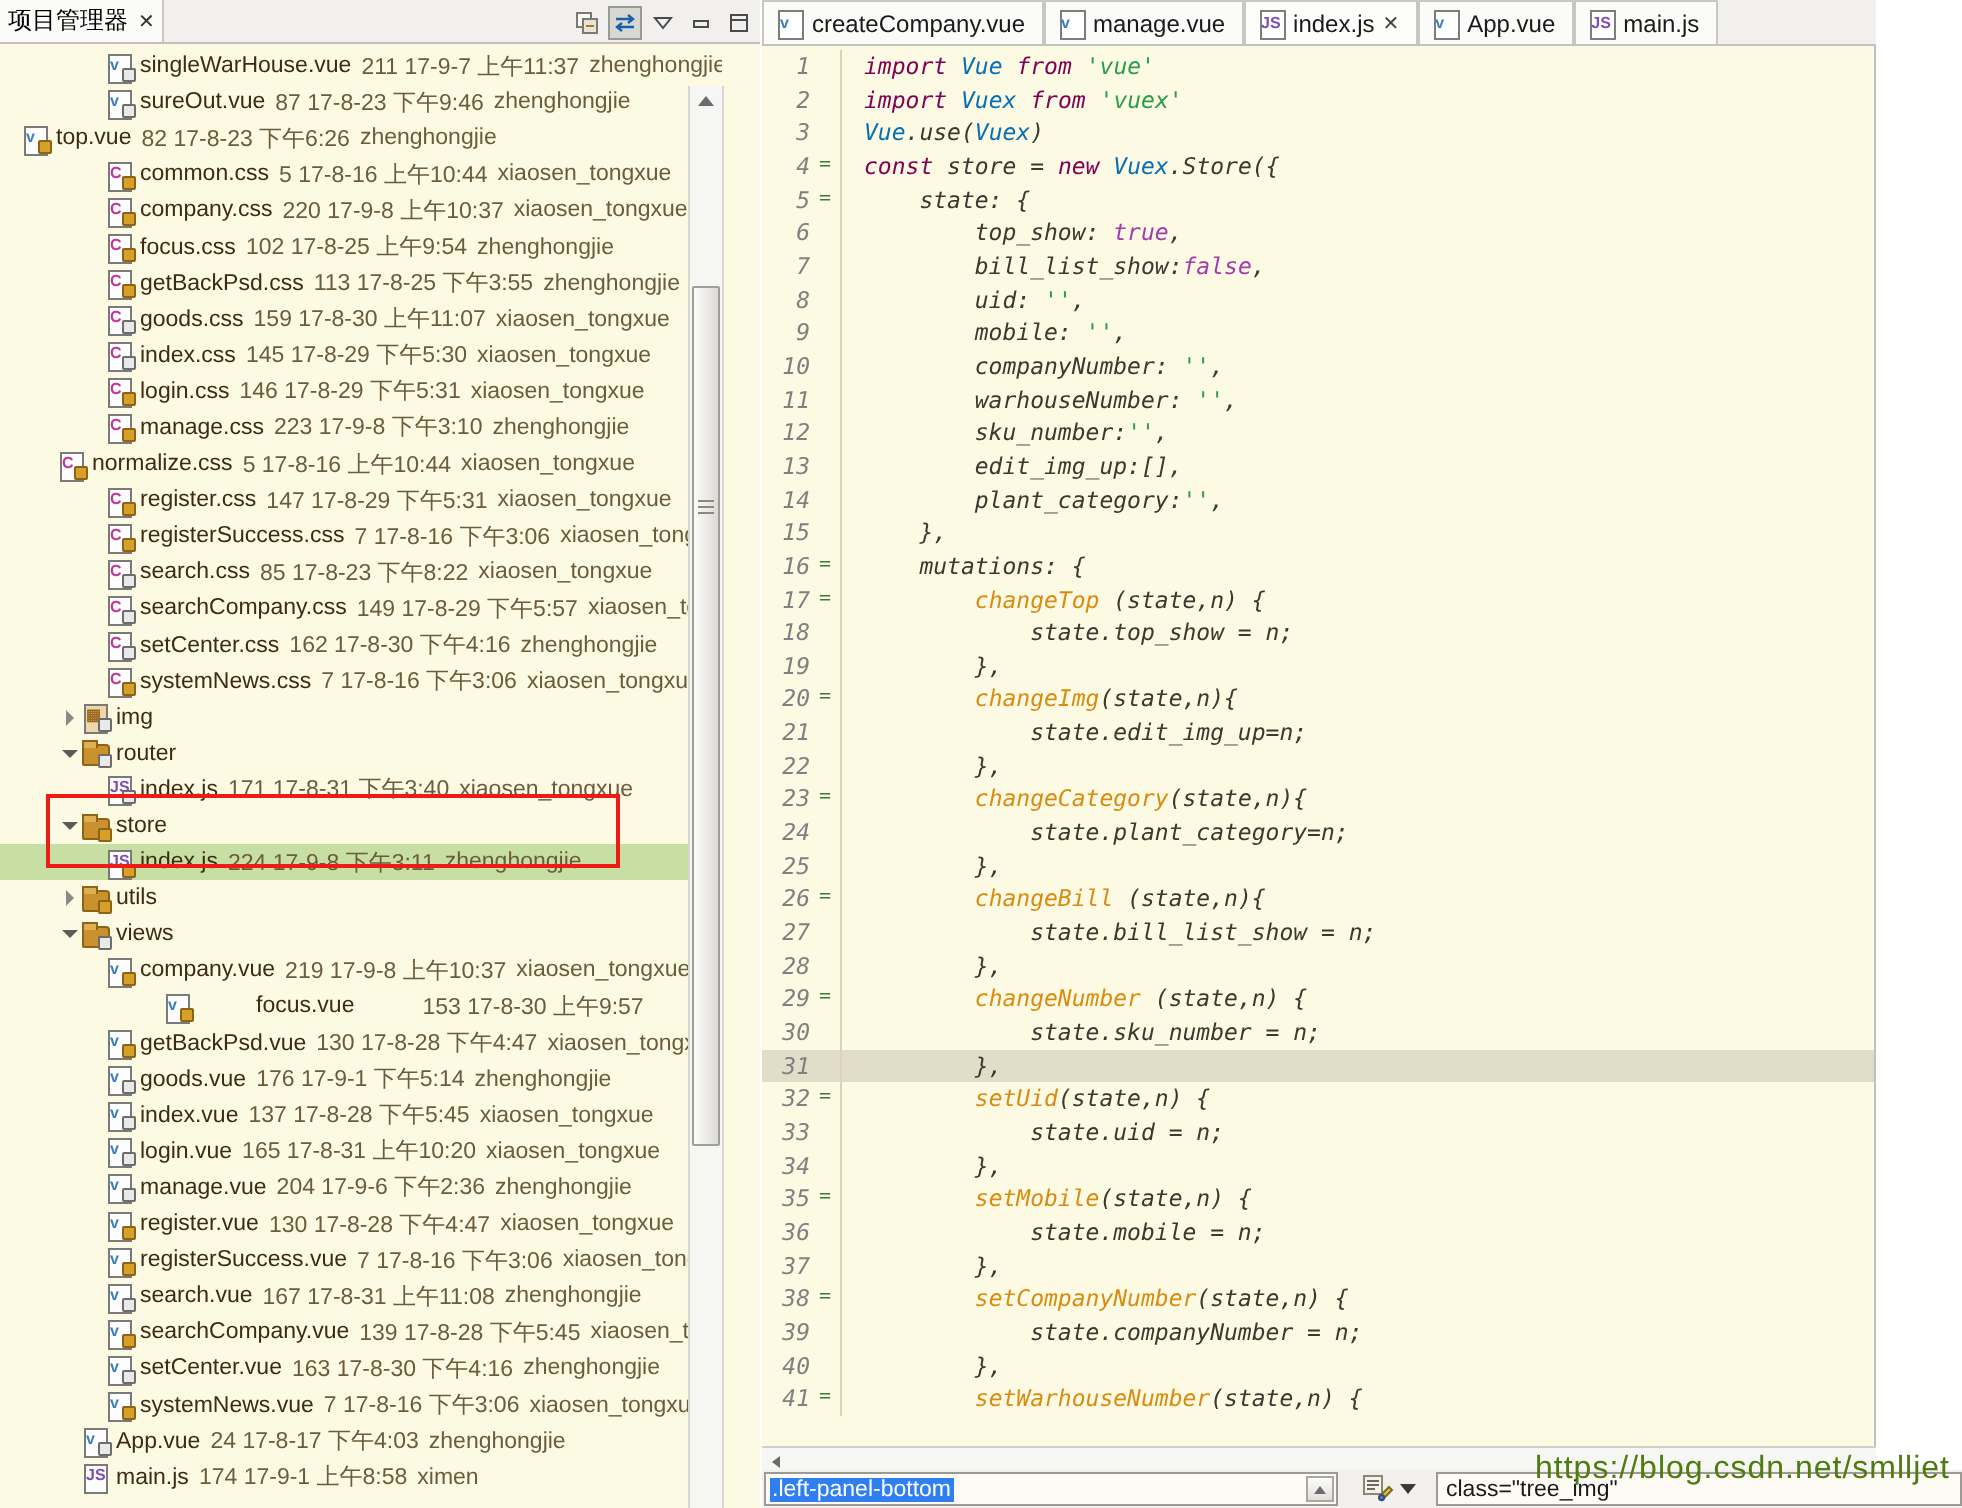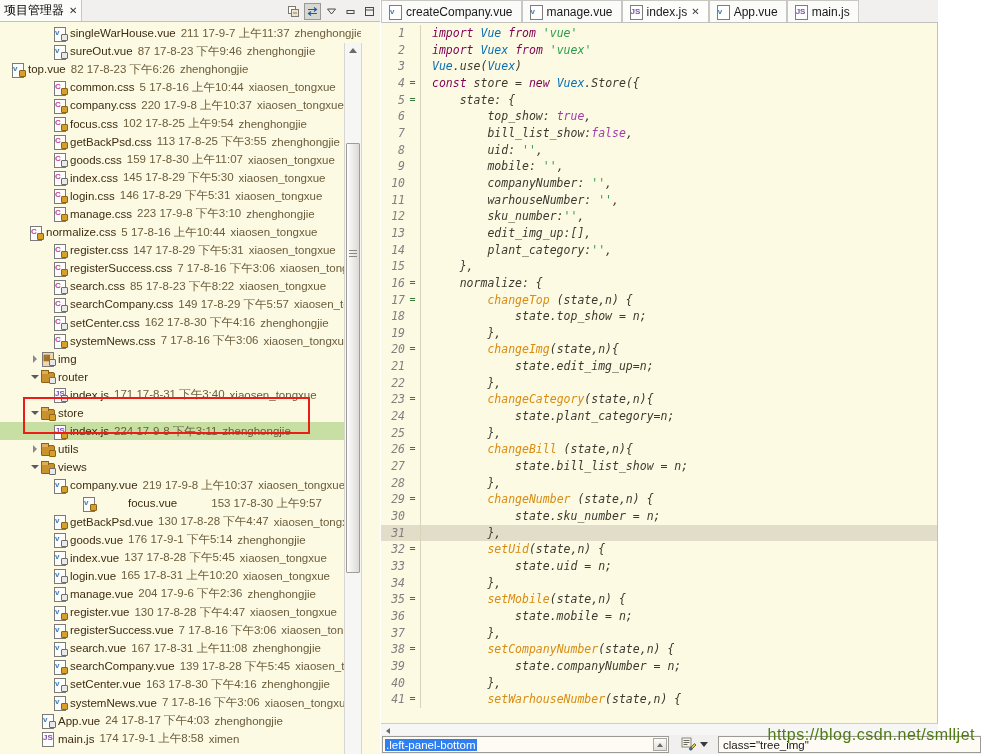--- a/index.html
+++ b/index.html
@@ -906,21 +906,21 @@
           <div class="cline"><span class="ln">6</span><span class="fold"></span><span class="sep"></span><span class="src">        top_show: <span class="bool">true</span>,</span></div>
           <div class="cline"><span class="ln">7</span><span class="fold"></span><span class="sep"></span><span class="src">        bill_list_show:<span class="bool">false</span>,</span></div>
           <div class="cline"><span class="ln">8</span><span class="fold"></span><span class="sep"></span><span class="src">        uid: <span class="str">''</span>,</span></div>
           <div class="cline"><span class="ln">9</span><span class="fold"></span><span class="sep"></span><span class="src">        mobile: <span class="str">''</span>,</span></div>
           <div class="cline"><span class="ln">10</span><span class="fold"></span><span class="sep"></span><span class="src">        companyNumber: <span class="str">''</span>,</span></div>
           <div class="cline"><span class="ln">11</span><span class="fold"></span><span class="sep"></span><span class="src">        warhouseNumber: <span class="str">''</span>,</span></div>
           <div class="cline"><span class="ln">12</span><span class="fold"></span><span class="sep"></span><span class="src">        sku_number:<span class="str">''</span>,</span></div>
           <div class="cline"><span class="ln">13</span><span class="fold"></span><span class="sep"></span><span class="src">        edit_img_up:[],</span></div>
           <div class="cline"><span class="ln">14</span><span class="fold"></span><span class="sep"></span><span class="src">        plant_category:<span class="str">''</span>,</span></div>
           <div class="cline"><span class="ln">15</span><span class="fold"></span><span class="sep"></span><span class="src">    },</span></div>
-          <div class="cline"><span class="ln">16</span><span class="fold">=</span><span class="sep"></span><span class="src">    normalize: {</span></div>
+          <div class="cline"><span class="ln">16</span><span class="fold">=</span><span class="sep"></span><span class="src">    mutations: {</span></div>
           <div class="cline"><span class="ln">17</span><span class="fold">=</span><span class="sep"></span><span class="src">        <span class="fn">changeTop</span> (state,n) {</span></div>
           <div class="cline"><span class="ln">18</span><span class="fold"></span><span class="sep"></span><span class="src">            state.top_show = n;</span></div>
           <div class="cline"><span class="ln">19</span><span class="fold"></span><span class="sep"></span><span class="src">        },</span></div>
           <div class="cline"><span class="ln">20</span><span class="fold">=</span><span class="sep"></span><span class="src">        <span class="fn">changeImg</span>(state,n){</span></div>
           <div class="cline"><span class="ln">21</span><span class="fold"></span><span class="sep"></span><span class="src">            state.edit_img_up=n;</span></div>
           <div class="cline"><span class="ln">22</span><span class="fold"></span><span class="sep"></span><span class="src">        },</span></div>
           <div class="cline"><span class="ln">23</span><span class="fold">=</span><span class="sep"></span><span class="src">        <span class="fn">changeCategory</span>(state,n){</span></div>
           <div class="cline"><span class="ln">24</span><span class="fold"></span><span class="sep"></span><span class="src">            state.plant_category=n;</span></div>
           <div class="cline"><span class="ln">25</span><span class="fold"></span><span class="sep"></span><span class="src">        },</span></div>
           <div class="cline"><span class="ln">26</span><span class="fold">=</span><span class="sep"></span><span class="src">        <span class="fn">changeBill</span> (state,n){</span></div>

